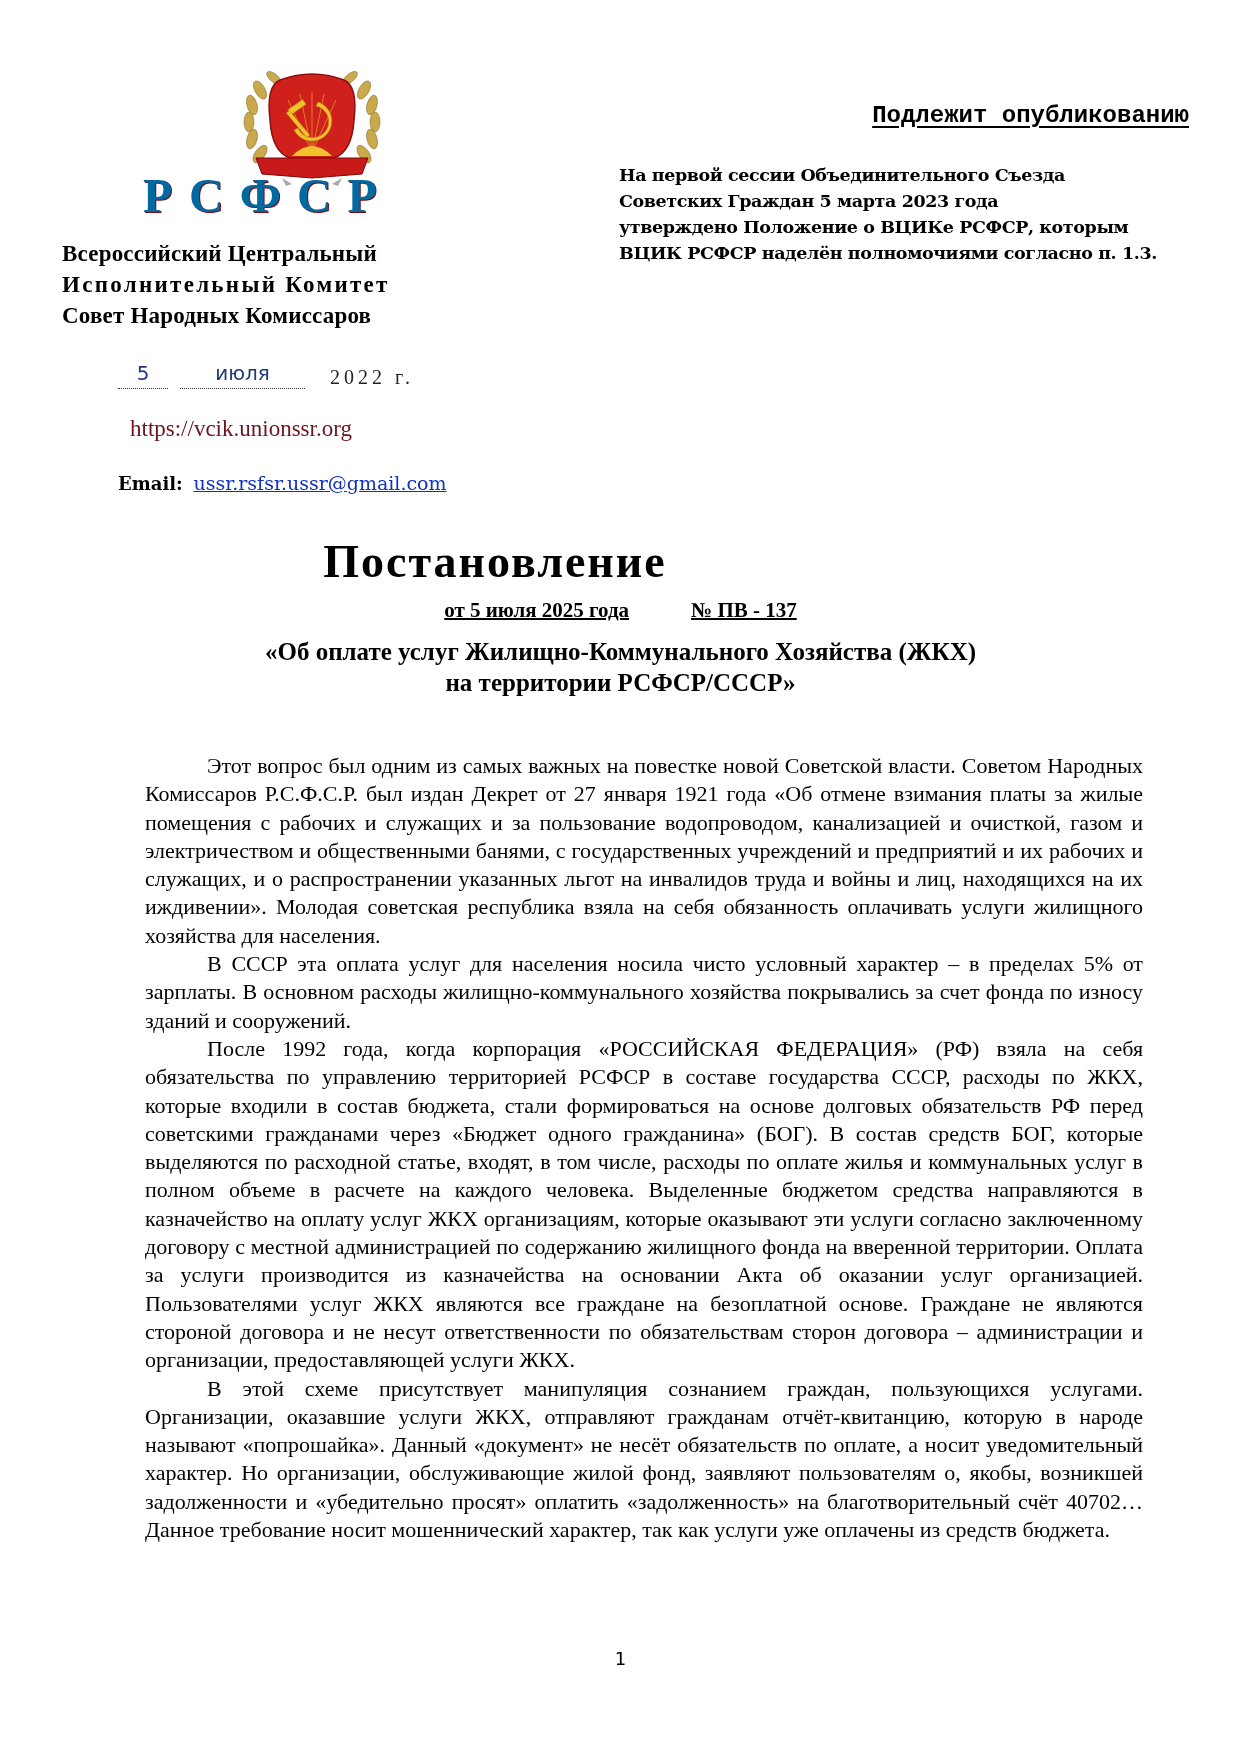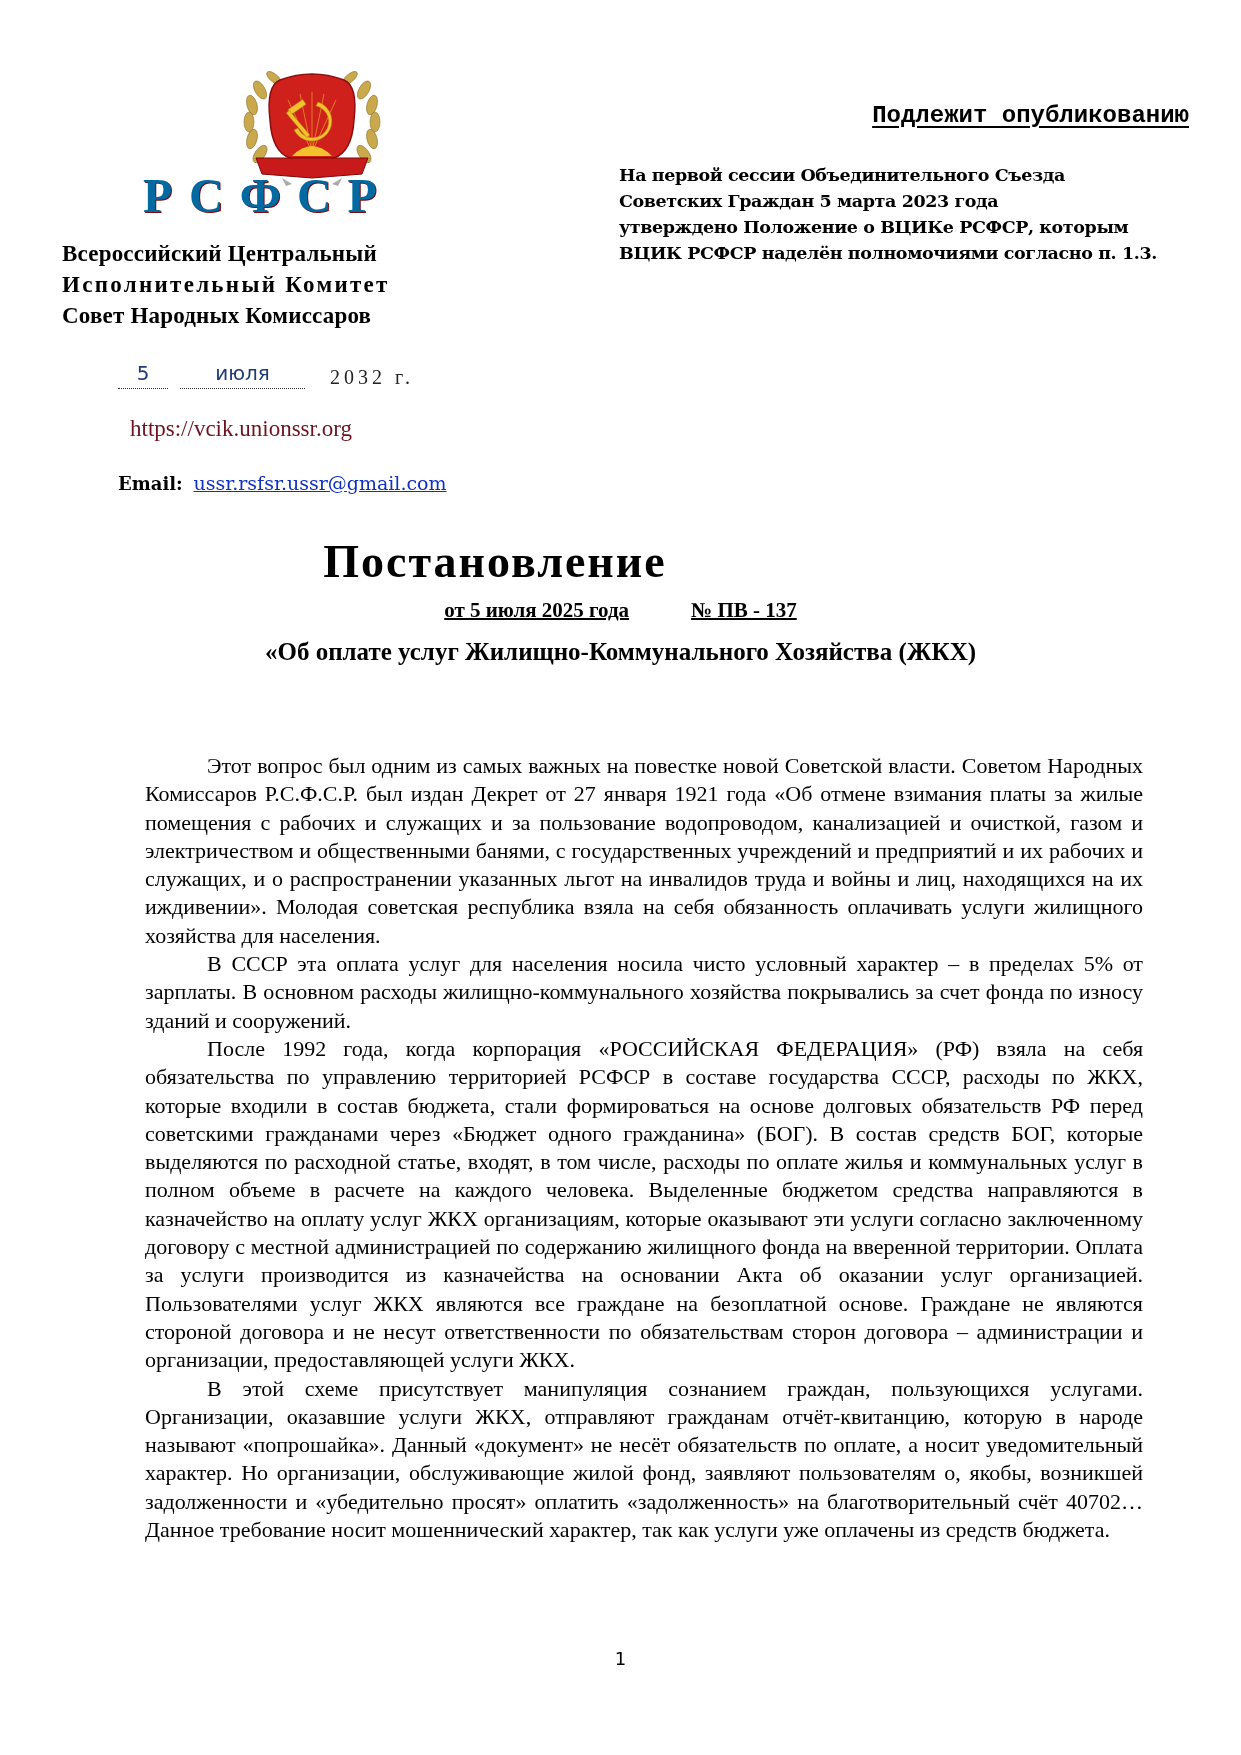--- a/index.html
+++ b/index.html
@@ -108,21 +108,21 @@
 
 <div class="abs org-name">
   <div class="l1">Всероссийский Центральный</div>
   <div class="l2">Исполнительный Комитет</div>
   <div class="l3">Совет Народных Комиссаров</div>
 </div>
 
 <div class="abs date-row">
   <div class="date-field date-day">5</div>
   <div class="date-field date-month">июля</div>
-  <div class="date-year">2032 г.</div>
+  <div class="date-year">2022 г.</div>
 </div>
 
 <div class="abs site-url">https://vcik.unionssr.org</div>
 
 <div class="abs email-row">
   <span class="email-label">Email:</span>
   <span class="email-link">ussr.rsfsr.ussr@gmail.com</span>
 </div>
 
 <div class="abs publish-note">Подлежит опубликованию</div>
@@ -135,20 +135,21 @@
 </div>
 
 <div class="abs doc-title">Постановление</div>
 
 <div class="abs doc-meta">
   <span>от 5 июля 2025 года</span><span class="num">№ ПВ - 137</span>
 </div>
 
 <div class="abs subject">
   <div>«Об оплате услуг Жилищно-Коммунального Хозяйства (ЖКХ)</div>
+  <div>на территории РСФСР/СССР»</div>
 </div>
 
 <div class="abs body-text">
   <p>Этот вопрос был одним из самых важных на повестке новой Советской власти. Советом Народных Комиссаров Р.С.Ф.С.Р. был издан Декрет от 27 января 1921 года «Об отмене взимания платы за жилые помещения с рабочих и служащих и за пользование водопроводом, канализацией и очисткой, газом и электричеством и общественными банями, с государственных учреждений и предприятий и их рабочих и служащих, и о распространении указанных льгот на инвалидов труда и войны и лиц, находящихся на их иждивении». Молодая советская республика взяла на себя обязанность оплачивать услуги жилищного хозяйства для населения.</p>
   <p>В СССР эта оплата услуг для населения носила чисто условный характер – в пределах 5% от зарплаты. В основном расходы жилищно-коммунального хозяйства покрывались за счет фонда по износу зданий и сооружений.</p>
   <p>После 1992 года, когда корпорация «РОССИЙСКАЯ ФЕДЕРАЦИЯ» (РФ) взяла на себя обязательства по управлению территорией РСФСР в составе государства СССР, расходы по ЖКХ, которые входили в состав бюджета, стали формироваться на основе долговых обязательств РФ перед советскими гражданами через «Бюджет одного гражданина» (БОГ). В состав средств БОГ, которые выделяются по расходной статье, входят, в том числе, расходы по оплате жилья и коммунальных услуг в полном объеме в расчете на каждого человека. Выделенные бюджетом средства направляются в казначейство на оплату услуг ЖКХ организациям, которые оказывают эти услуги согласно заключенному договору с местной администрацией по содержанию жилищного фонда на вверенной территории. Оплата за услуги производится из казначейства на основании Акта об оказании услуг организацией. Пользователями услуг ЖКХ являются все граждане на безоплатной основе. Граждане не являются стороной договора и не несут ответственности по обязательствам сторон договора – администрации и организации, предоставляющей услуги ЖКХ.</p>
   <p>В этой схеме присутствует манипуляция сознанием граждан, пользующихся услугами. Организации, оказавшие услуги ЖКХ, отправляют гражданам отчёт-квитанцию, которую в народе называют «попрошайка». Данный «документ» не несёт обязательств по оплате, а носит уведомительный характер. Но организации, обслуживающие жилой фонд, заявляют пользователям о, якобы, возникшей задолженности и «убедительно просят» оплатить «задолженность» на благотворительный счёт 40702… Данное требование носит мошеннический характер, так как услуги уже оплачены из средств бюджета.</p>
 </div>
 
 <div class="abs page-number">1</div>

